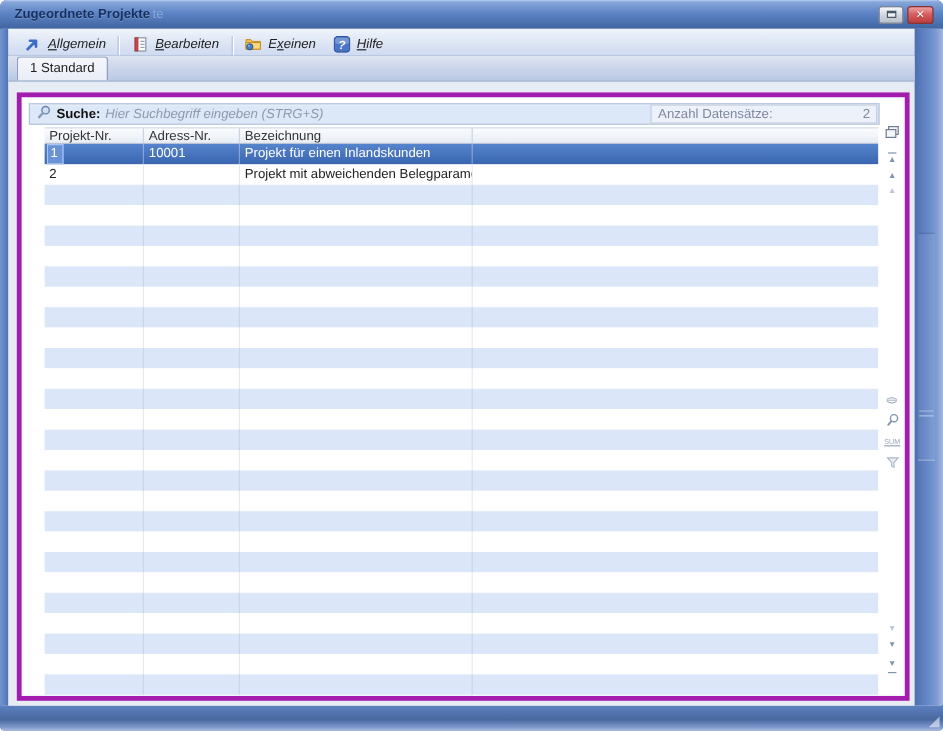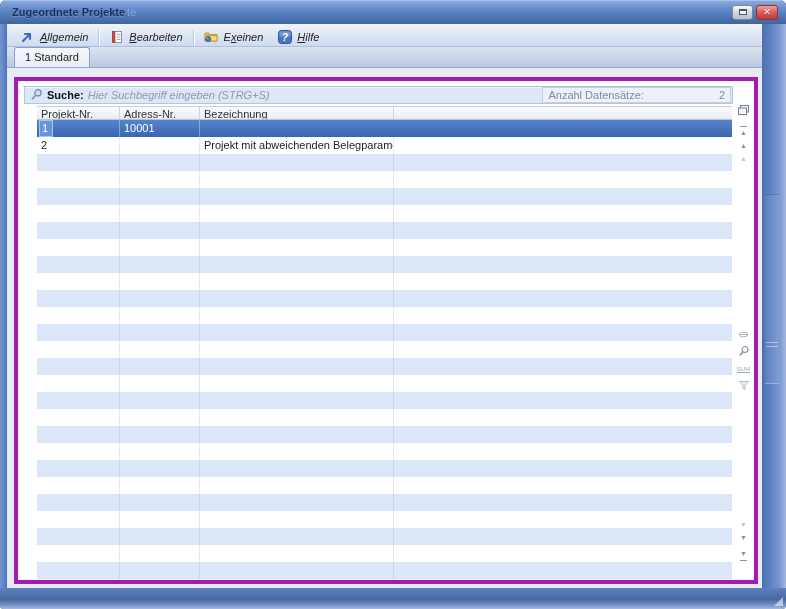--- a/index.html
+++ b/index.html
@@ -204,20 +204,21 @@
         <div class="grid-header">
           <div class="cell c1">Projekt-Nr.</div>
           <div class="cell c2">Adress-Nr.</div>
           <div class="cell c3">Bezeichnung</div>
           <div class="cell c4"></div>
         </div>
         <div class="rows">
           <div class="row selected">
             <div class="cell c1"><span class="focus-chip">1</span></div>
             <div class="cell c2 num">10001</div>
+            <div class="cell c3">Projekt für einen Inlandskunden</div>
             <div class="cell c4"></div>
           </div>
           <div class="row">
             <div class="cell c1 num">2</div>
             <div class="cell c2 num"></div>
             <div class="cell c3">Projekt mit abweichenden Belegparametern</div>
             <div class="cell c4"></div>
           </div>
 
   <div class="row">

